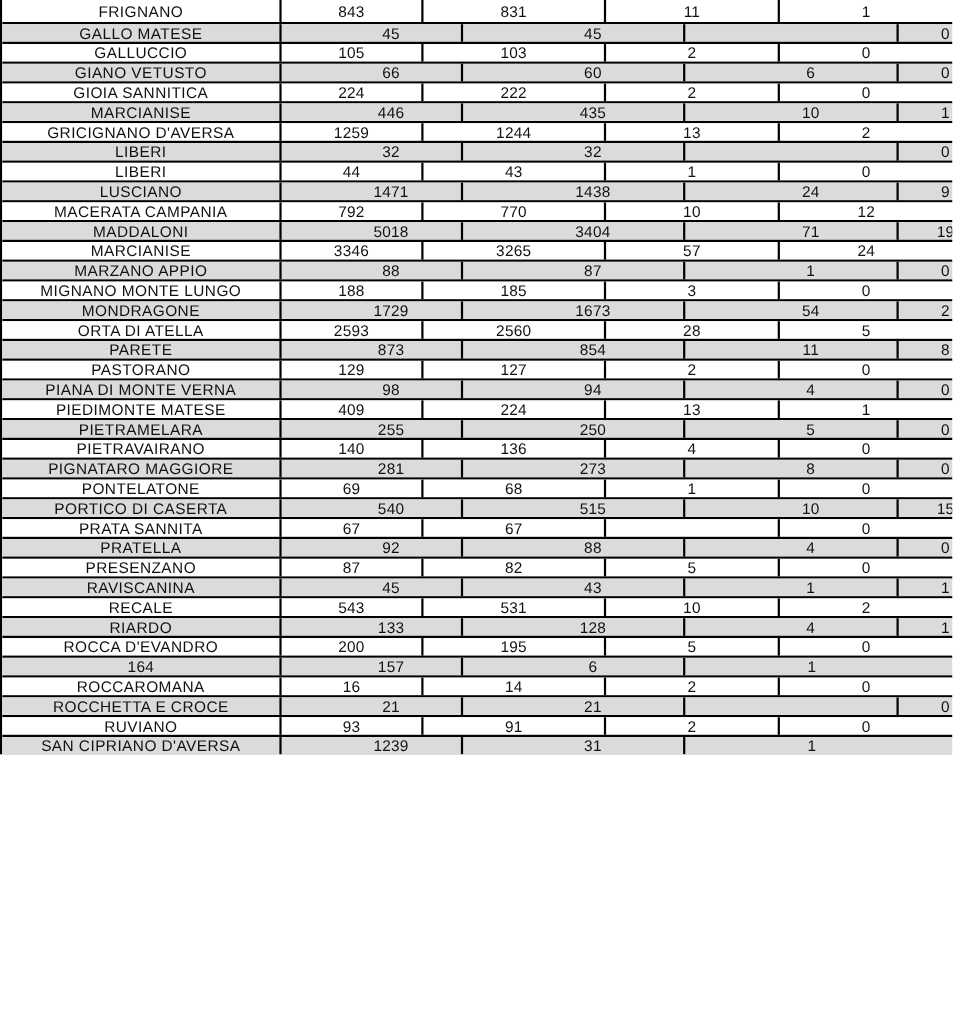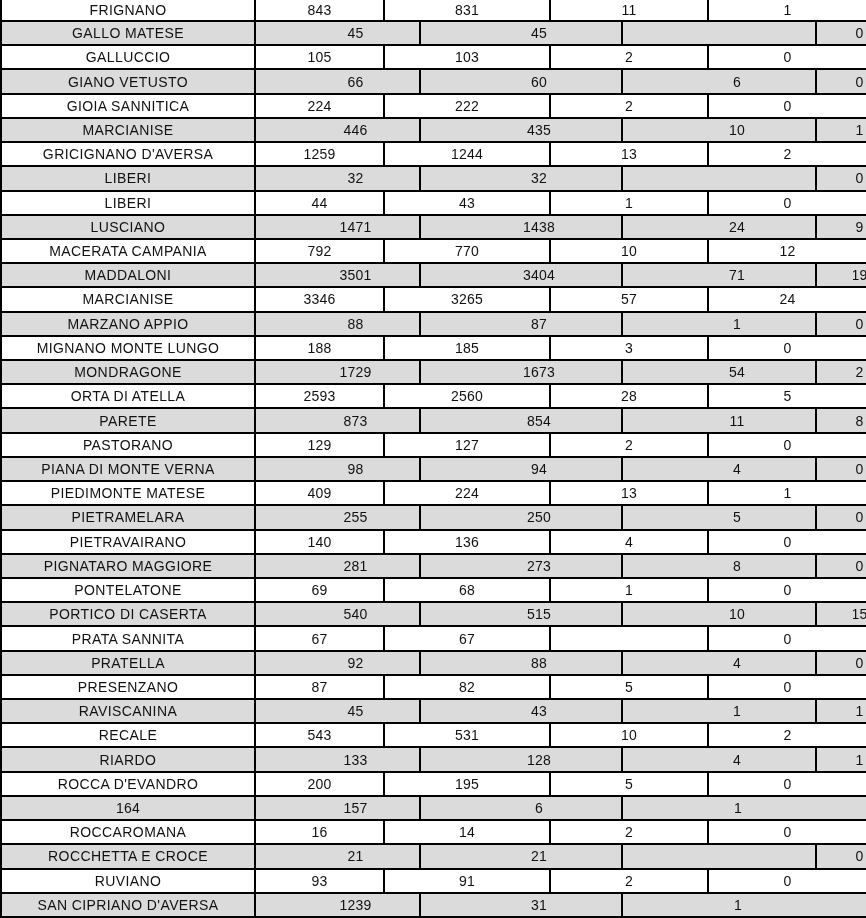--- a/index.html
+++ b/index.html
@@ -4,21 +4,21 @@
 <style>
   :root{
     --border:#000000;
     --band:#dbdbdb;
     --bg:#ffffff;
     --text:#111111;
   }
   html,body{margin:0;padding:0;background:var(--bg);}
   .table{
     width:866px;
-    height:918px;
+    height:686px;
     display:grid;
     grid-template-rows:22px repeat(37, 1fr);
     border-left:2px solid var(--border);
     box-sizing:border-box;
     background:var(--bg);
     font-family:"Liberation Sans", sans-serif;
     overflow:hidden;
   }
   .row{
     display:grid;
@@ -119,21 +119,21 @@
     </div>
     <div class="row">
       <div class="cell name">MACERATA CAMPANIA</div>
       <div class="cell num">792</div>
       <div class="cell num">770</div>
       <div class="cell num">10</div>
       <div class="cell num">12</div>
     </div>
     <div class="row band">
       <div class="cell name">MADDALONI</div>
-      <div class="cell num">3501</div>
+      <div class="cell num">5018</div>
       <div class="cell num">3404</div>
       <div class="cell num">71</div>
       <div class="cell num">19</div>
     </div>
     <div class="row">
       <div class="cell name">MARCIANISE</div>
       <div class="cell num">3346</div>
       <div class="cell num">3265</div>
       <div class="cell num">57</div>
       <div class="cell num">24</div>

